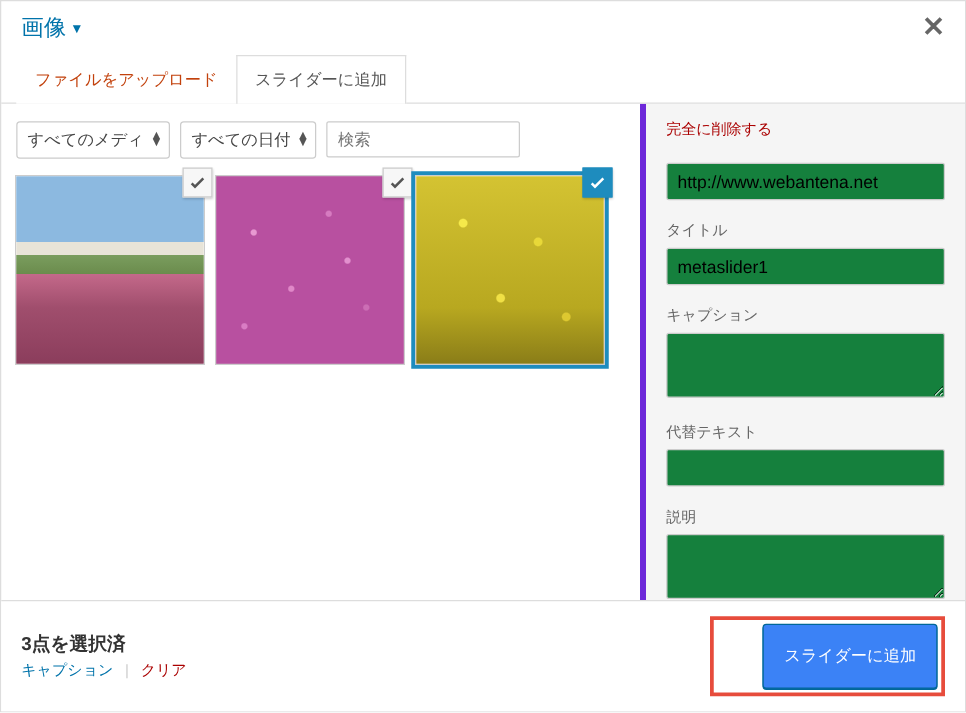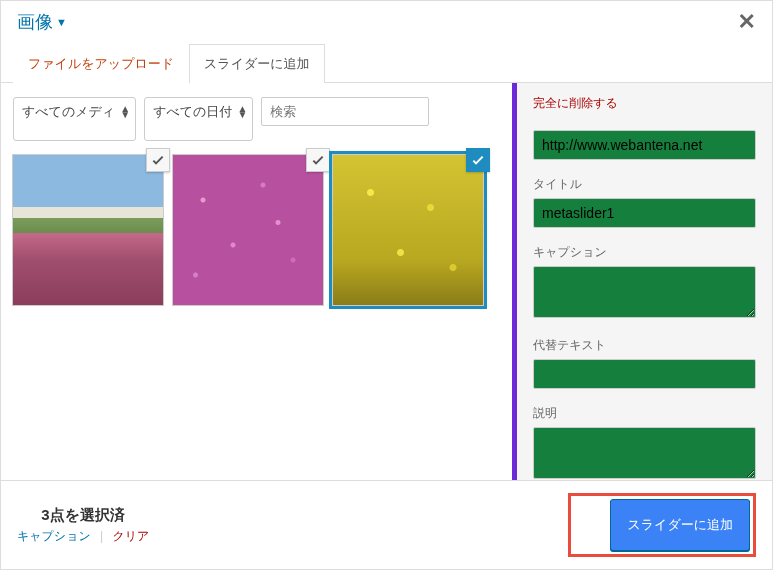--- a/index.html
+++ b/index.html
@@ -8,43 +8,43 @@
 .header { display: flex; justify-content: space-between; align-items: center; padding: 8px 16px; gap: 16px; }
 .header-title { color: #0073aa; font-size: 18px; font-weight: 400; }
 .header-title .dd { font-size: 11px; vertical-align: 2px; margin-left: 3px; }
 .close-btn { font-size: 22px; color: #666; cursor: pointer; font-weight: bold; }
 .tabs { display: flex; border-bottom: 1px solid #ddd; padding: 0 12px; }
 .tab { padding: 10px 14px; color: #c2410c; cursor: pointer; border: 1px solid transparent; border-bottom: none; position: relative; top: 1px; background: #fff; }
 .tab.active { border-color: #ddd; color: #555; background: #fff; }
 .body { display: flex; flex: 1; overflow: hidden; }
 .left { flex: 1; padding: 14px 12px; overflow: auto; }
 .filters { display: flex; gap: 8px; margin-bottom: 14px; }
-.sel { border: 1px solid #ccc; border-radius: 3px; padding: 5px 20px 19px 8px; font-size: 13px; background: #fff; position: relative; display: flex; align-items: center; }
+.sel { border: 1px solid #ccc; border-radius: 3px; padding: 5px 20px 5px 8px; font-size: 13px; background: #fff; position: relative; display: flex; align-items: center; }
 .sel .arrows { position: absolute; right: 5px; font-size: 10px; line-height: 6px; color: #555; }
 .search { flex: 0 0 auto; }
-.search input { border: 1px solid #ccc; padding: 6px 8px; font-size: 13px; width: 168px; border-radius: 2px; }
+.search input { border: 1px solid #ccc; padding: 6px 8px; font-size: 13px; width: 155px; border-radius: 2px; }
 .thumbs { display: flex; gap: 10px; }
 .thumb { width: 150px; height: 150px; position: relative; }
 .thumb .img { width: 100%; height: 100%; box-shadow: 0 0 0 1px #ccc; background-size: cover; }
 .thumb.checked .chk { position: absolute; top: -7px; right: -7px; width: 24px; height: 24px; background: #f7f7f7; border: 1px solid #ccc; display: flex; align-items: center; justify-content: center; box-shadow: 0 1px 2px rgba(0,0,0,0.2); }
 .thumb.checked .chk svg { width: 16px; height: 16px; }
 .thumb.active { outline: 3px solid #1e8cbe; outline-offset: 1px; }
 .thumb.active .chk { background: #1e8cbe; border-color: #1e8cbe; }
 .thumb.active .chk svg path { stroke: #fff; }
 .img1 { background: linear-gradient(to bottom, #8cb9e0 0%, #8cb9e0 35%, #e8e4d8 35%, #e8e4d8 42%, #7a9d5e 42%, #6b8c4d 52%, #c4698a 52%, #a04e6d 70%, #8b3d5c 100%); }
 .img2 { background: radial-gradient(circle at 20% 30%, #e799d1 2px, transparent 3px), radial-gradient(circle at 60% 20%, #d67bc0 2px, transparent 3px), radial-gradient(circle at 40% 60%, #e088c8 2px, transparent 3px), radial-gradient(circle at 80% 70%, #cc6eb5 2px, transparent 3px), radial-gradient(circle at 15% 80%, #d97dc4 2px, transparent 3px), radial-gradient(circle at 70% 45%, #e290ce 2px, transparent 3px), #b850a0; background-size: 30px 30px; }
 .img3 { background: radial-gradient(circle at 25% 25%, #f5e94a 3px, transparent 4px), radial-gradient(circle at 65% 35%, #e8d838 3px, transparent 4px), radial-gradient(circle at 45% 65%, #f0e045 3px, transparent 4px), radial-gradient(circle at 80% 75%, #ddc830 3px, transparent 4px), linear-gradient(to bottom, #d4c332, #b8a820 70%, #8a7d18); background-size: 35px 35px, 35px 35px, 35px 35px, 35px 35px, 100% 100%; }
 .right { width: 260px; border-left: 5px solid #6d28d9; background: #f5f5f5; padding: 12px 16px 12px 16px; overflow: auto; }
 .del-link { color: #a00; font-size: 12px; margin-bottom: 18px; display: block; }
 .field { margin-bottom: 16px; }
 .field label { display: block; font-size: 12px; color: #666; margin-bottom: 5px; }
 .field input[type=text], .field textarea { width: 100%; border: 1px solid #ccc; border-radius: 2px; padding: 6px 8px; font-size: 14px; font-family: inherit; background: #15803d; }
 .field textarea { height: 52px; resize: vertical; }
 .footer { border-top: 1px solid #ddd; padding: 12px 16px; display: flex; justify-content: space-between; align-items: center; background: #fff; }
-.footer-left .count { font-size: 15px; font-weight: 600; color: #333; text-align: center; }
+.footer-left .count { font-size: 15px; font-weight: 600; color: #333; }
 .footer-left .links { font-size: 12px; margin-top: 3px; }
 .footer-left .links a { color: #0073aa; text-decoration: none; }
 .footer-left .links .sep { color: #ccc; margin: 0 6px; }
 .footer-left .links .clear { color: #a00; }
 .primary-btn { background: #3b82f6; border: 1px solid #006799; color: #fff; padding: 16px 16px; font-size: 13px; border-radius: 3px; cursor: pointer; box-shadow: 0 1px 0 #006799; margin-left: 36px; }
 .highlight-box { border: 3px solid #e74c3c; padding: 3px; }
 </style>
 </head>
 <body>
 

